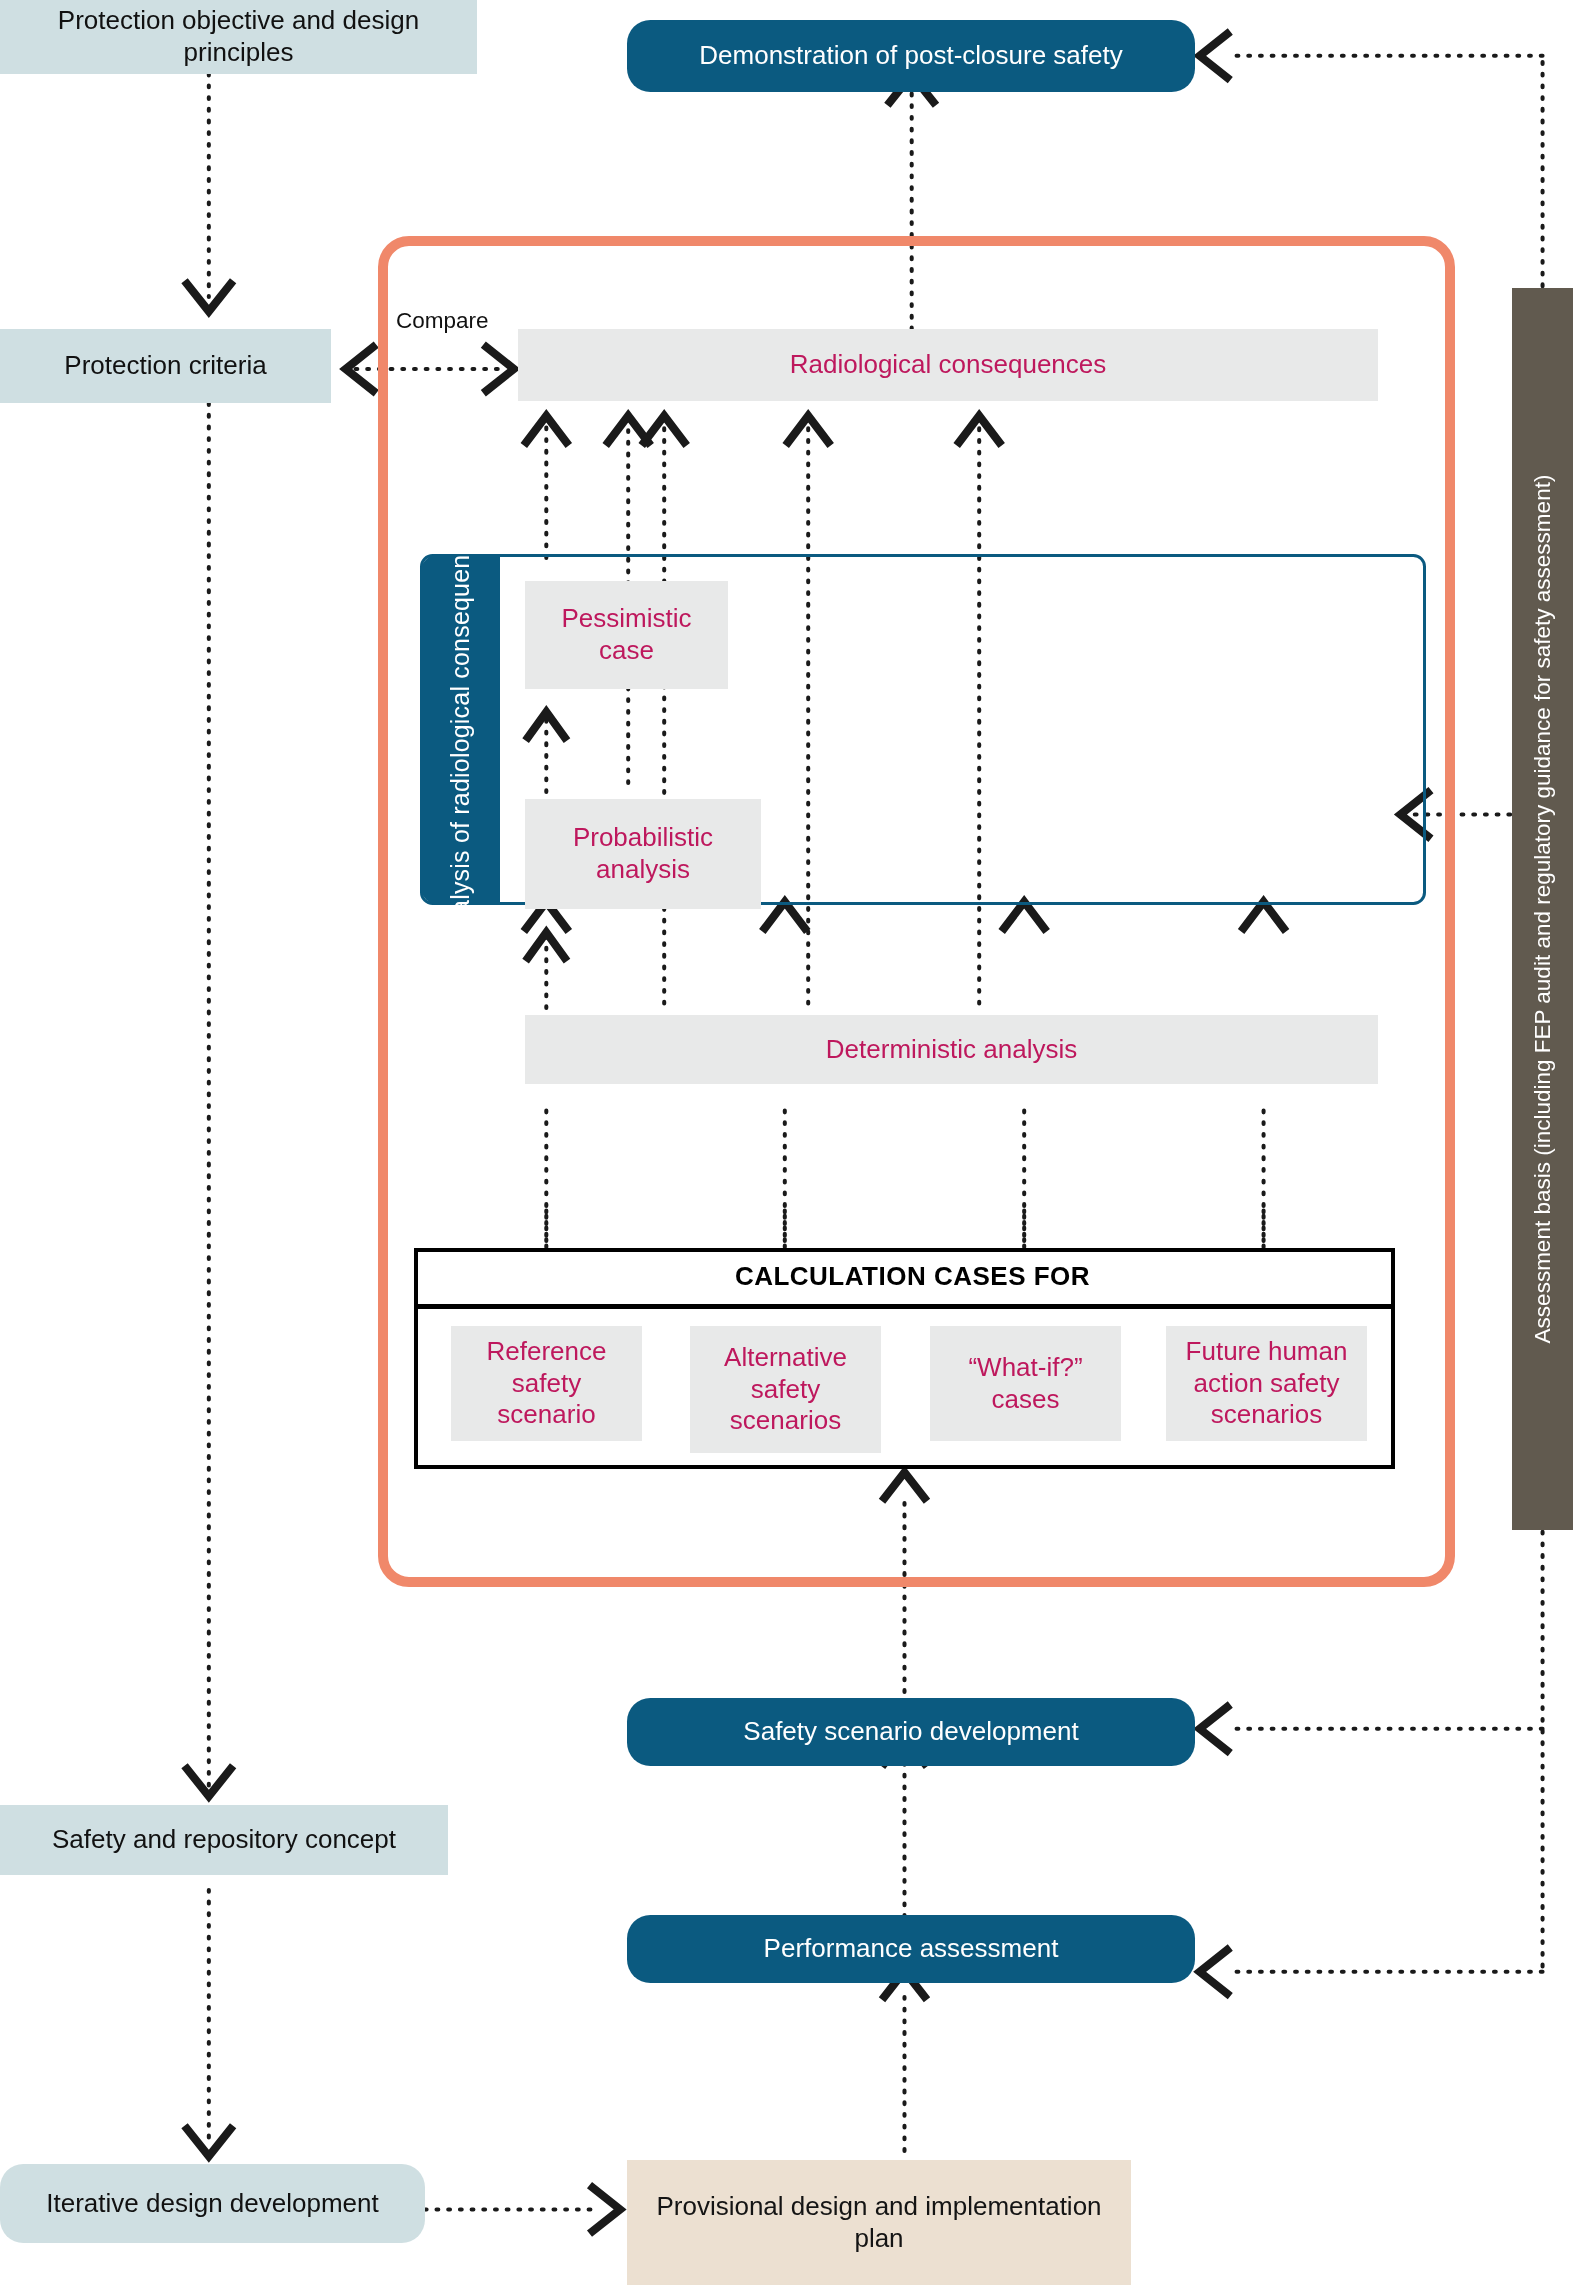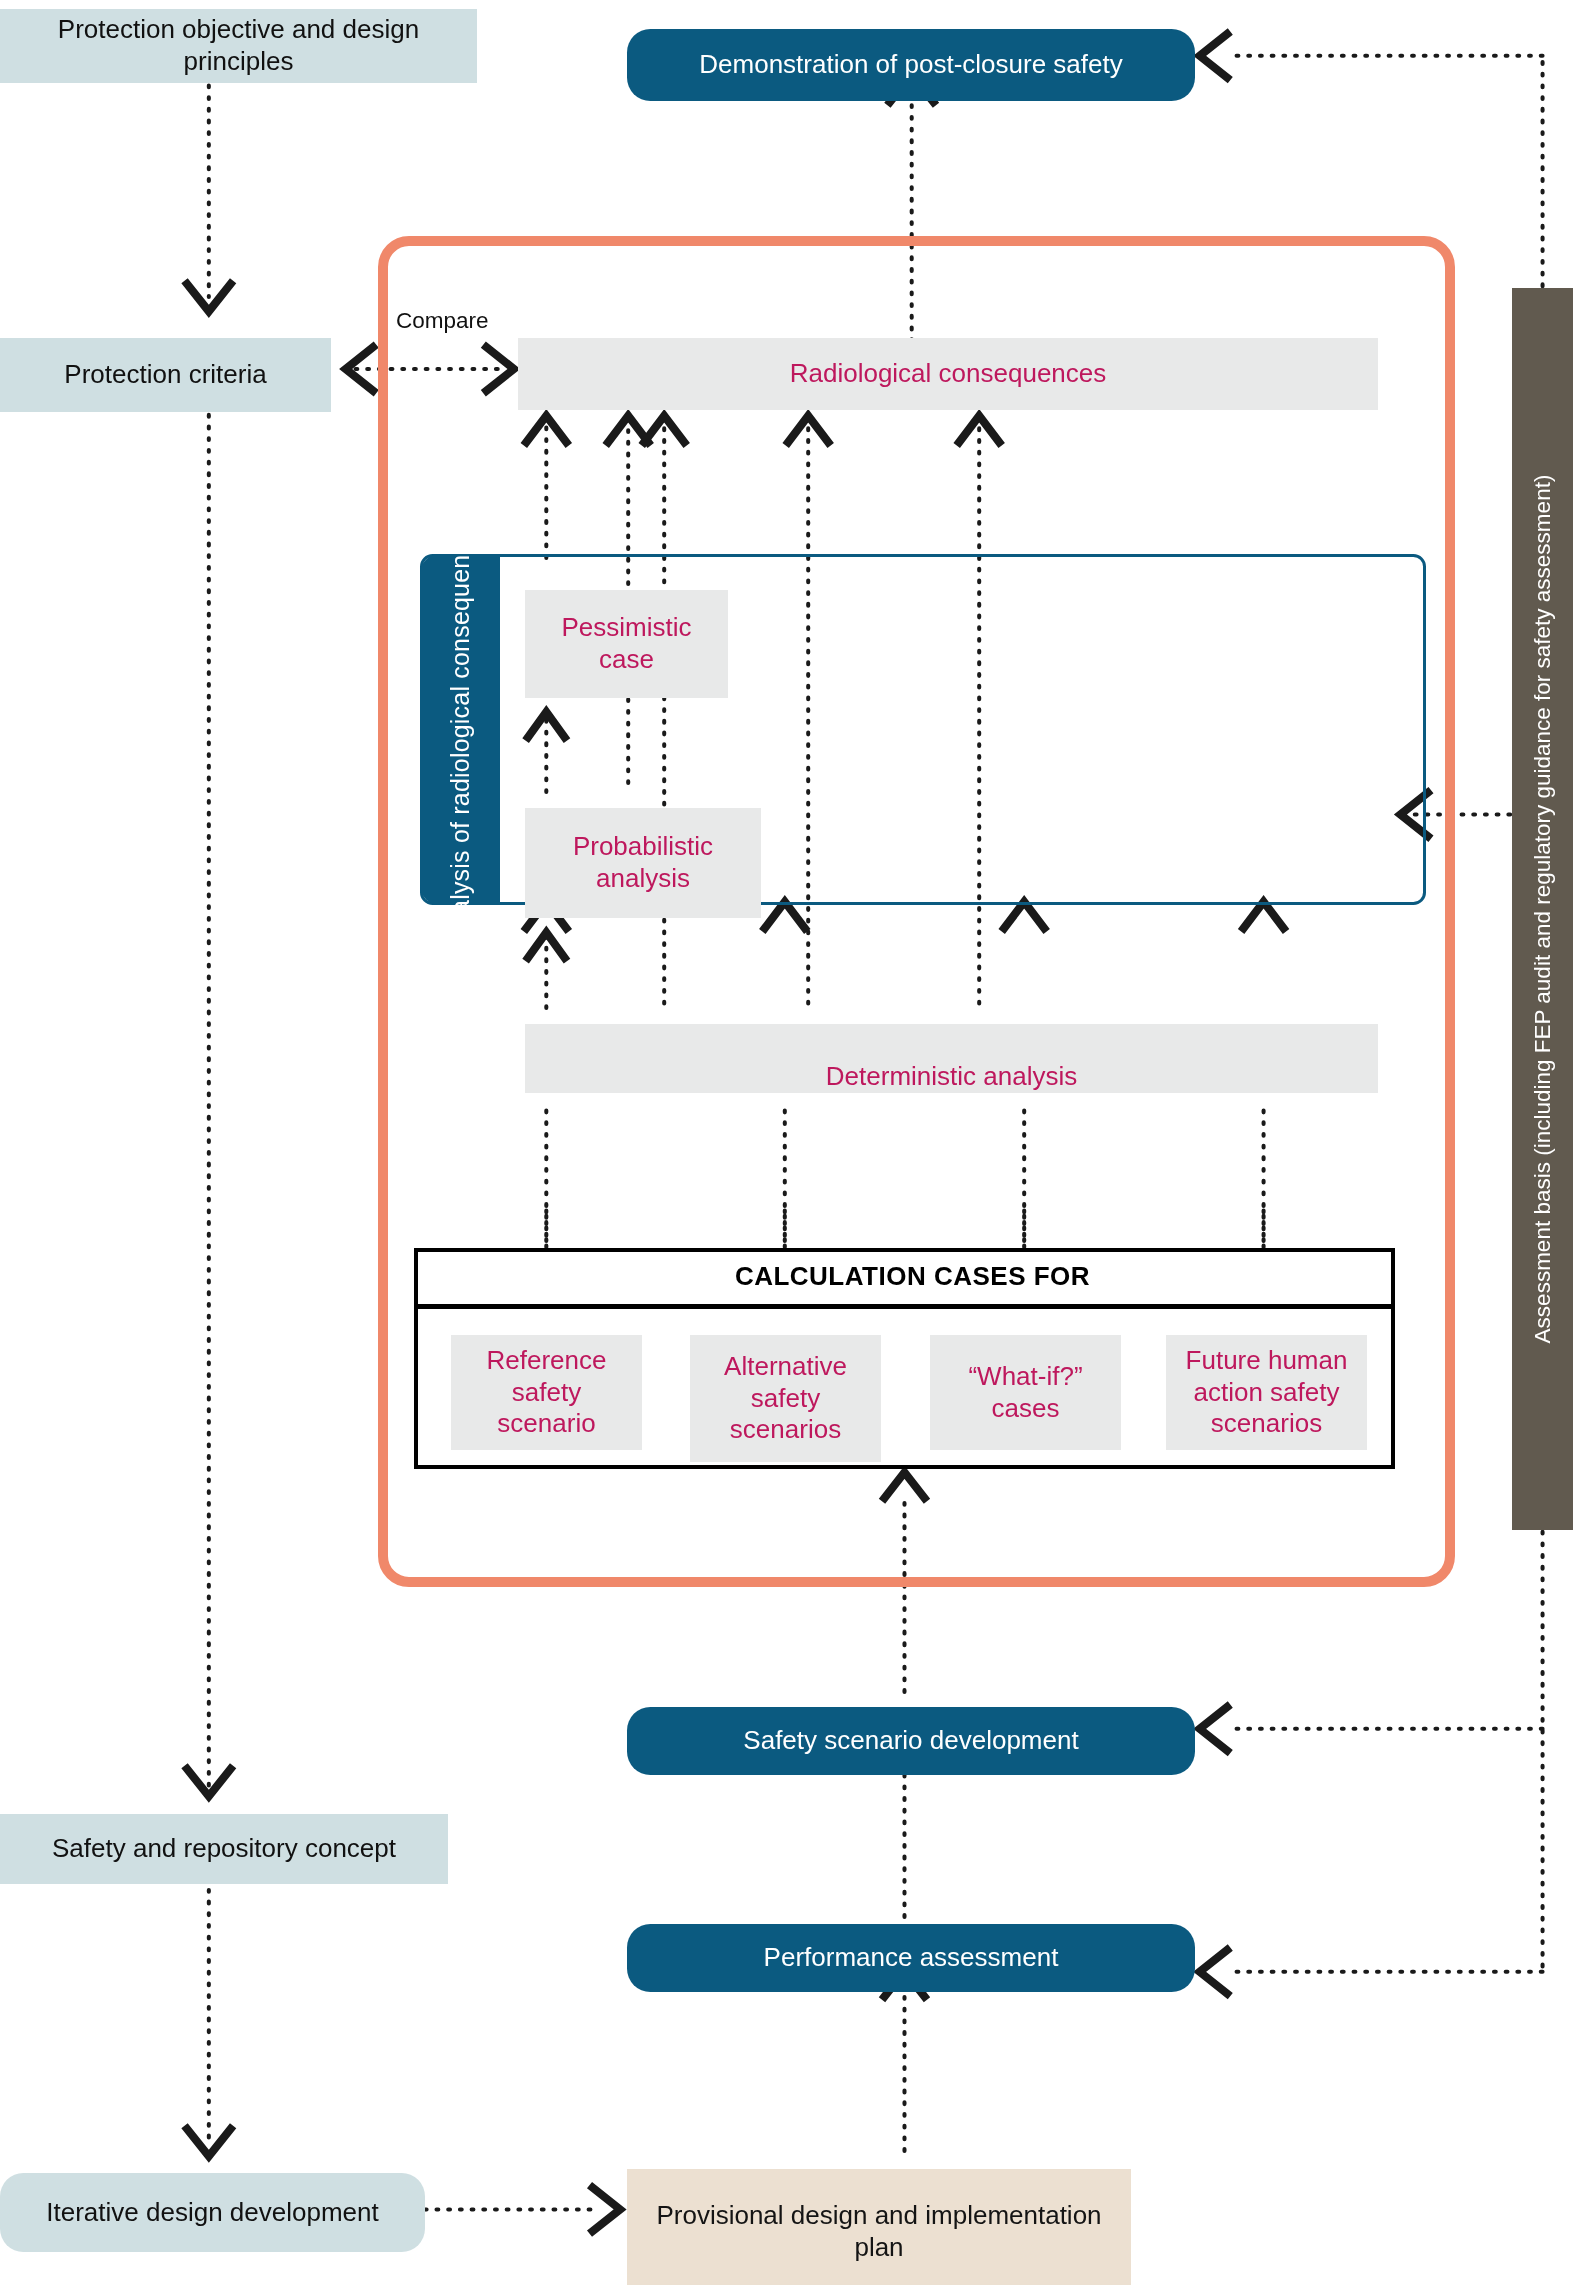--- a/index.html
+++ b/index.html
@@ -1,21 +1,21 @@
 <!DOCTYPE html>
 <html style="font-size:14.4px"><head>
 <meta charset="utf-8">
 <style>
   html,body{margin:0;padding:0;background:#ffffff;}
   body{font-family:"Liberation Sans", sans-serif;}
   #stage{position:relative;width:1593px;height:2285px;background:#fff;overflow:hidden;}
   #wires{position:absolute;left:0;top:0;width:1593px;height:2285px;pointer-events:none;}
 
   .box{position:absolute;box-sizing:border-box;display:flex;align-items:center;
-       justify-content:center;text-align:center;line-height:1.22;margin-top:9px;}
+       justify-content:center;text-align:center;line-height:1.22;}
 
   
   .pale{background:#cfdfe2;color:#111;font-size:26px;}
   .pale.rounded{border-radius:23.4px;}
 
   
   .navy{background:#0b5a80;color:#fff;font-size:26px;border-radius:23.4px;}
 
   
   .grey{background:#e8e9e9;color:#be185d;font-size:26px;}
@@ -178,21 +178,21 @@
   </div>
 
   <div class="box grey" style="left:525px;top:581px;width:203px;height:108px;padding:0 10.8px;">
     <span>Pessimistic case</span>
   </div>
 
   <div class="box grey" style="left:525px;top:799px;width:236px;height:110px;padding:0 10.8px;">
     <span>Probabilistic analysis</span>
   </div>
 
-  <div class="box grey" style="left:525px;top:1015px;width:853px;height:69px;align-items:flex-end;">
+  <div class="box grey" style="left:525px;top:1015px;width:853px;height:69px;">
     <span>Deterministic analysis</span>
   </div>
 
   <div id="calc-outer"></div>
   <div id="calc-divider"></div>
   <div id="calc-title">
     <span>CALCULATION CASES FOR</span>
   </div>
 
   <div class="box grey" style="left:451px;top:1326px;width:191px;height:115px;padding:0 9px;">

